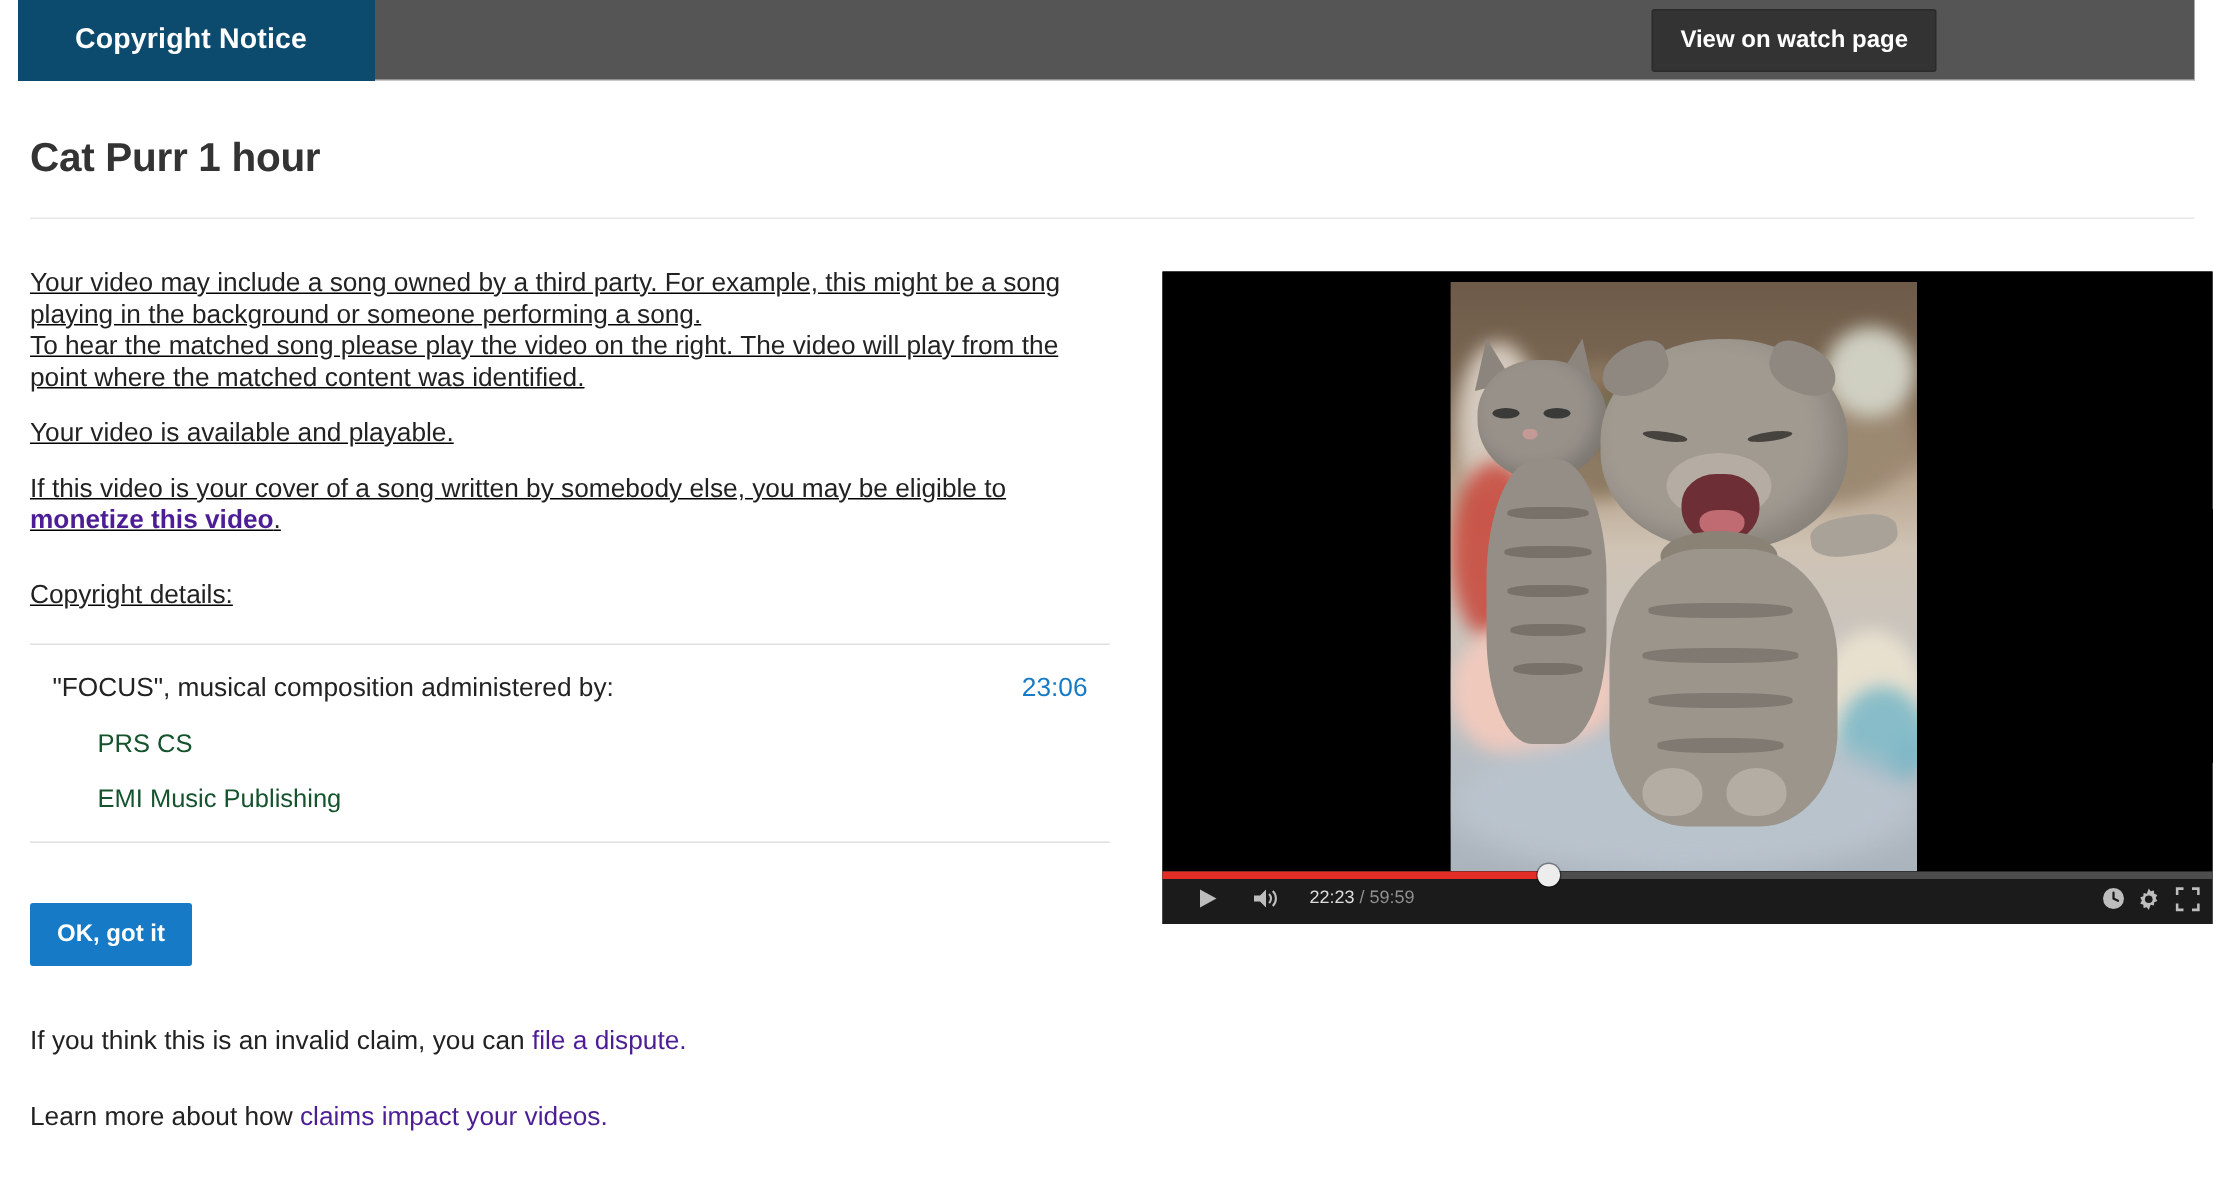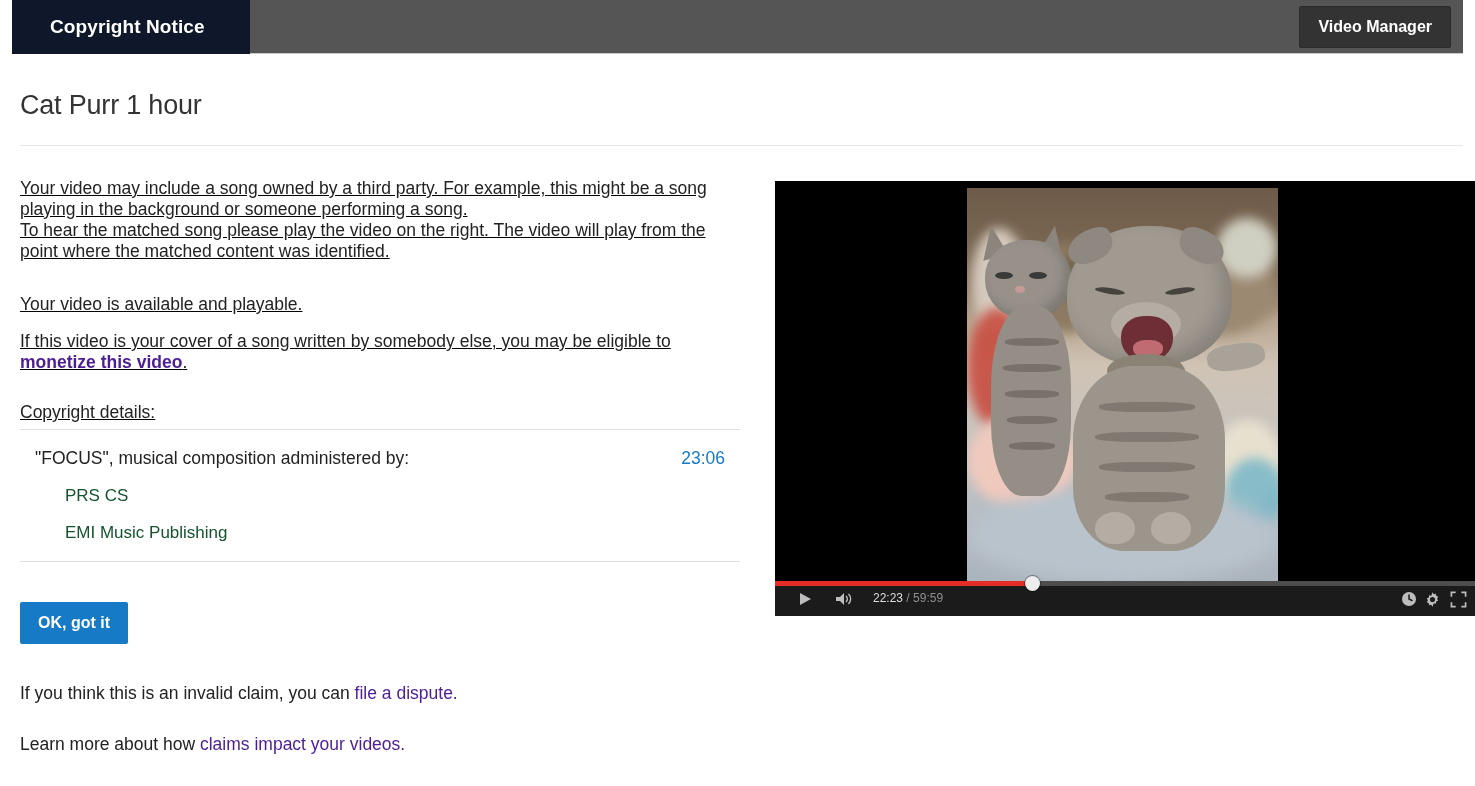--- a/index.html
+++ b/index.html
@@ -17,21 +17,21 @@
     position: absolute;
     left: 12px; top: 0;
     width: 1451px; height: 54px;
     background: #555555;
     border-bottom: 1px solid #c9c9c9;
   }
   #header-tab {
     position: absolute;
     left: 0; top: 0;
     width: 238px; height: 54px;
-    background: #0f172a;
+    background: #0c4a6e;
     display: flex;
     align-items: center;
     padding-left: 38px;
   }
   #header-tab-label {
     color: #ffffff;
     font-size: 19px;
     font-weight: bold;
     letter-spacing: 0.1px;
   }
@@ -53,21 +53,21 @@
     cursor: pointer;
   }
   #btn-watch-page { right: 172px; }
   #btn-video-manager { right: 12px; }
 
   
   #page-title {
     position: absolute;
     left: 20px; top: 90px;
     font-size: 27px;
-    font-weight: normal;
+    font-weight: bold;
     color: #333333;
     letter-spacing: -0.2px;
   }
   #title-divider {
     position: absolute;
     left: 20px; top: 145px;
     width: 1443px; height: 1px;
     background: #e8e8e8;
   }
 
@@ -79,21 +79,21 @@
     text-decoration: underline;
   }
   .body-text {
     font-size: 17.5px;
     color: #222222;
     line-height: 21px;
     margin-top: 16px;
   }
   .para { margin: 0 0 0 0; }
   #para-intro { width: 712px; }
-  #para-available { margin-top: 32px; }
+  #para-available { margin-top: 16px; }
   #para-cover { margin-top: 16px; width: 712px; }
   #para-details { margin-top: 29px; }
 
   a.link {
     color: #4c1d95;
     text-decoration: none;
     cursor: pointer;
   }
   a.link-bold { font-weight: bold; }
 
@@ -287,21 +287,21 @@
   #btn-fullscreen  { right: 8px;  }
   .ctrl svg { display: block; }
 </style>
 </head>
 <body>
 
 <div id="header-bar">
   <div id="header-tab">
     <span id="header-tab-label">Copyright Notice</span>
   </div>
-  <button class="header-btn" id="btn-video-manager">Video Manager</button>
+  <button class="header-btn" id="btn-watch-page">View on watch page</button>
 </div>
 
 <div id="page-title">Cat Purr 1 hour</div>
 <div id="title-divider"></div>
 
 <div id="left-col">
   <div class="body-text para" id="para-intro">
     <span>Your video may include a song owned by a third party. For example, this might be a song playing in the background or someone performing a song.</span><br>
     <span>To hear the matched song please play the video on the right. The video will play from the point where the matched content was identified.</span>
   </div>

